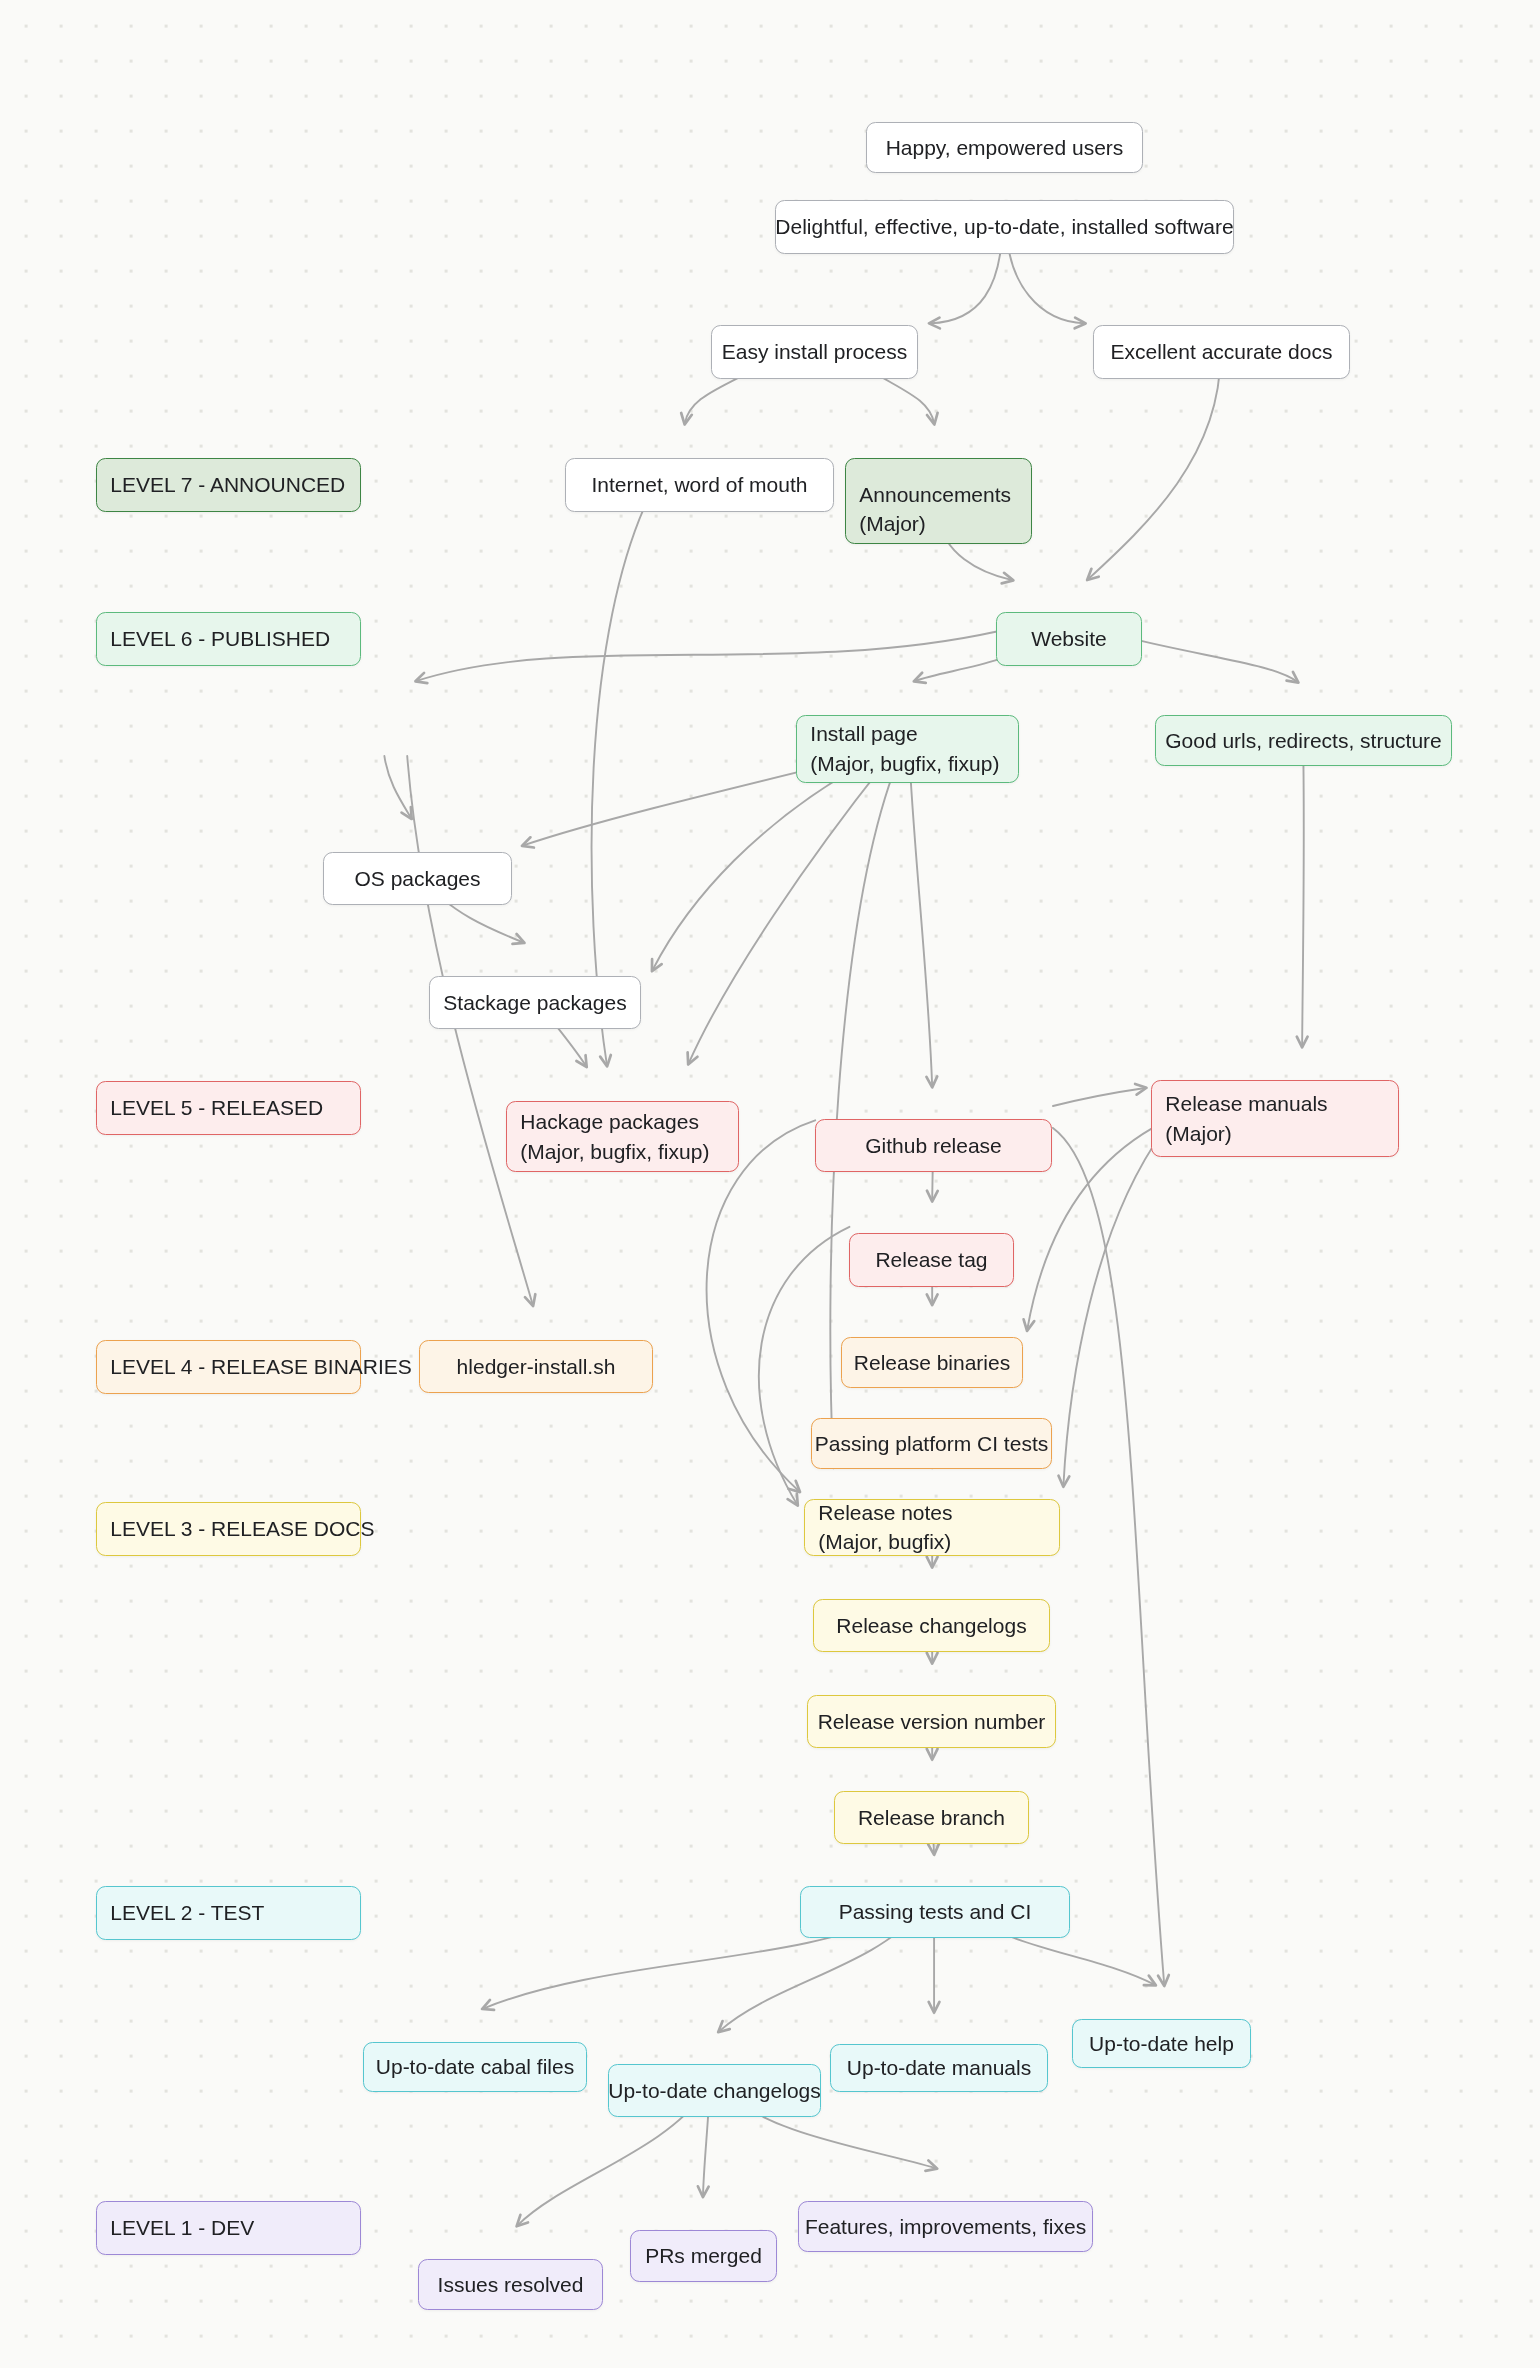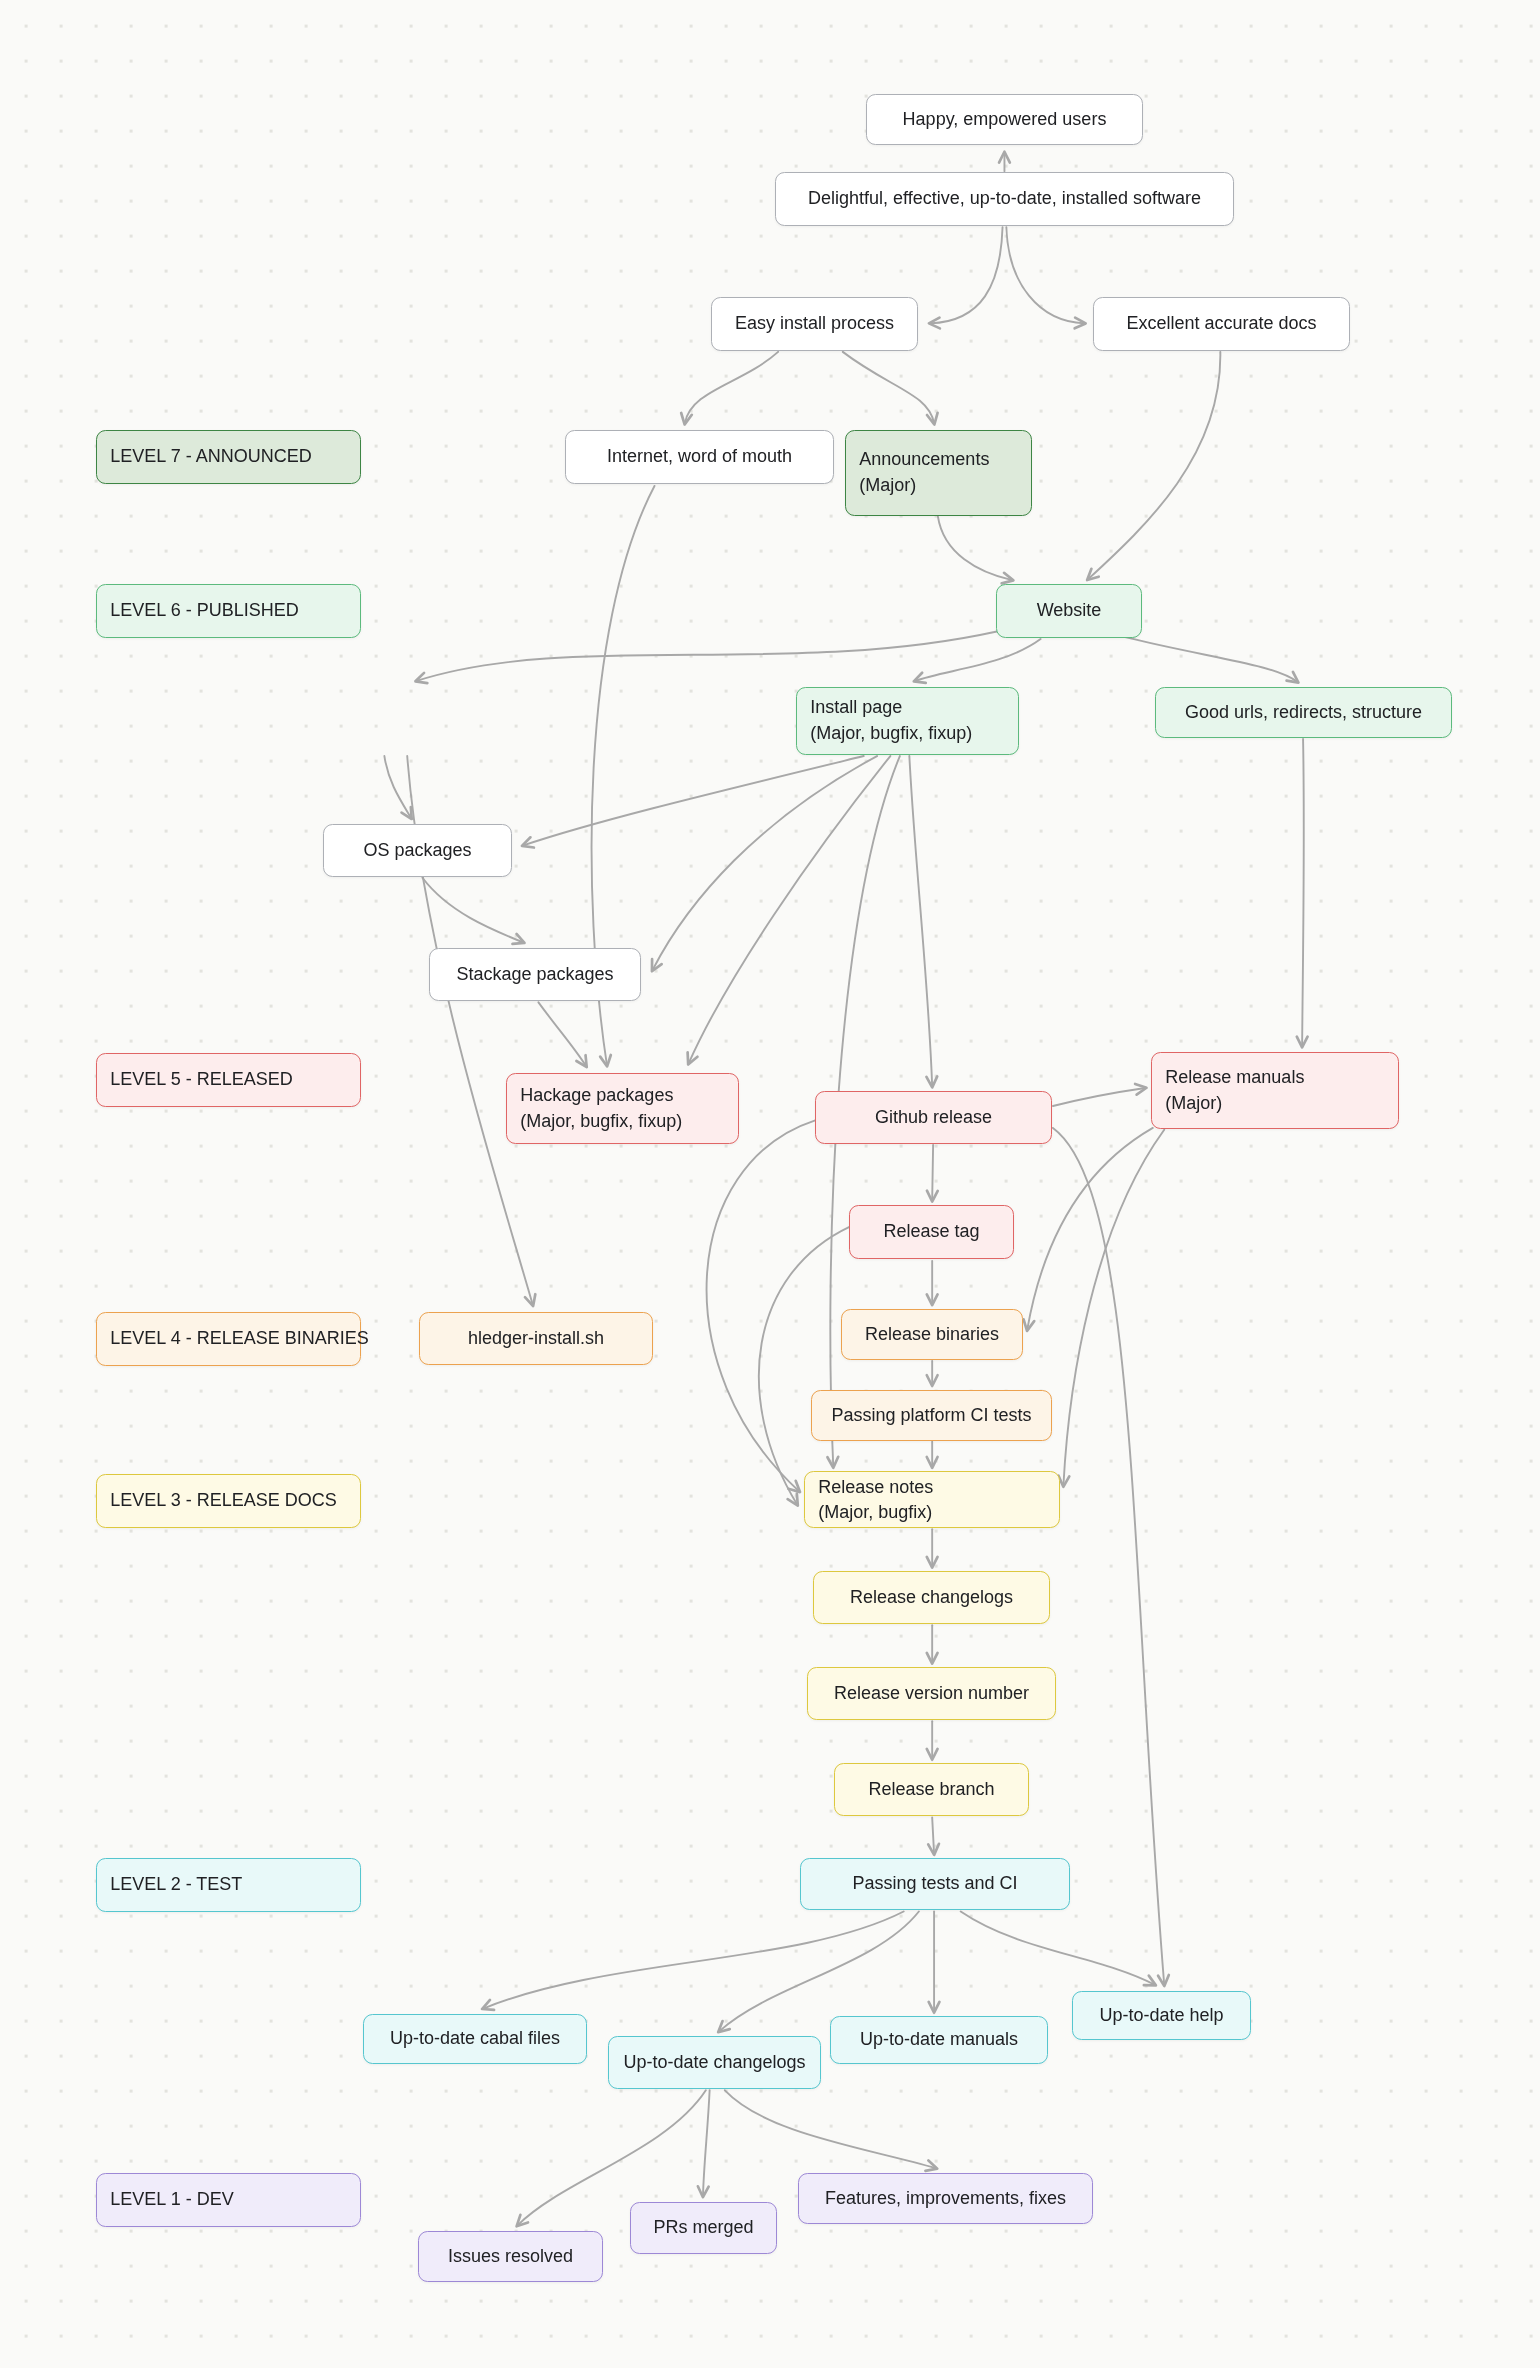--- a/index.html
+++ b/index.html
@@ -10,23 +10,24 @@
     background-size:35px 35px;background-position:8.6px 8.6px;
     font-family:"Liberation Sans",sans-serif;
   }
   svg.edges{position:absolute;left:0;top:0;z-index:0;}
   .edges path.edge{fill:none;stroke:var(--c-edge,#a8a8a8);stroke-width:2;stroke-linecap:round;}
   #arrowhead path{fill:none;stroke:var(--c-edge,#a8a8a8);stroke-width:2;stroke-linecap:round;stroke-linejoin:round;}
   .node{
     position:absolute;z-index:1;box-sizing:border-box;
     border:1.9px solid #adb0b6;border-radius:9.5px;background:#fff;
     display:flex;flex-direction:column;justify-content:center;
-    font-size:18px;line-height:1.42;color:#202124;
+    font-size:21px;line-height:1.42;color:#202124;
     box-shadow:0 1px 2.9px rgba(0,0,0,0.05);
     padding:3.8px 13.3px;
+    margin-top:28px;
   }
   .node span{white-space:nowrap;}
   .center{align-items:center;text-align:center;}
   .left{align-items:flex-start;text-align:left;}
   .c-plain{border-color:var(--c-plain_border,#adb0b6);background:var(--c-plain_fill,#ffffff);}
   .c-l7{border-color:var(--c-level7_border,#3d8544);background:var(--c-level7_fill,#ddeada);}
   .c-l6{border-color:var(--c-level6_border,#5cba7d);background:var(--c-level6_fill,#e7f6ec);}
   .c-l5{border-color:var(--c-level5_border,#e06565);background:var(--c-level5_fill,#fdeded);}
   .c-l4{border-color:var(--c-level4_border,#eca24f);background:var(--c-level4_fill,#fdf4e7);}
   .c-l3{border-color:var(--c-level3_border,#ddc83e);background:var(--c-level3_fill,#fefae5);}
@@ -106,21 +107,21 @@
   <div class="node c-plain center" style="left:323px;top:824px;width:189px;height:53px;">
       <span>OS packages</span>
     </div>
   <div class="node c-plain center" style="left:429px;top:948px;width:212px;height:53px;">
       <span>Stackage packages</span>
     </div>
 
   <div class="node c-l7 left" style="left:96px;top:430px;width:265px;height:54px;">
       <span>LEVEL 7 - ANNOUNCED</span>
     </div>
-  <div class="node c-l7 left" style="left:845px;top:430px;width:187px;height:86px;">
+  <div class="node c-l7 left" style="left:845px;top:430px;width:187px;height:86px;justify-content:flex-end;">
       <span>Announcements</span>
       <span>(Major)</span>
     </div>
 
   <div class="node c-l6 left" style="left:96px;top:584px;width:265px;height:54px;">
       <span>LEVEL 6 - PUBLISHED</span>
     </div>
   <div class="node c-l6 center" style="left:996px;top:584px;width:146px;height:54px;">
       <span>Website</span>
     </div>

